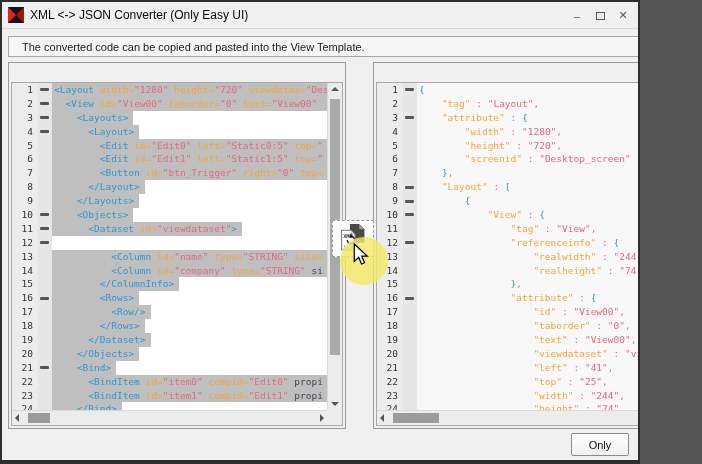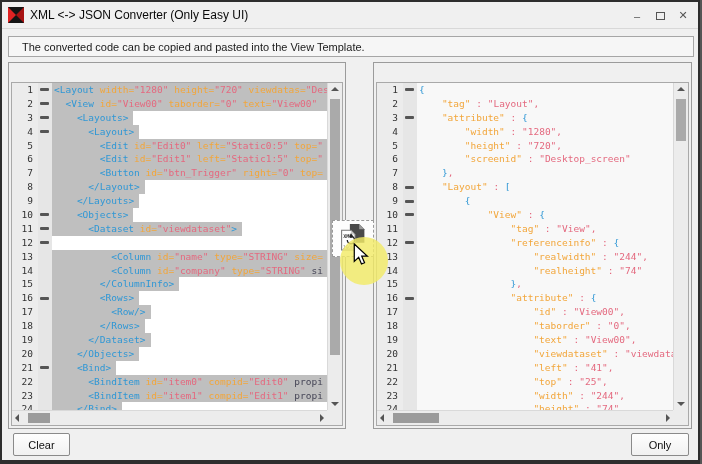--- a/index.html
+++ b/index.html
@@ -1,18 +1,18 @@
 <!DOCTYPE html>
 <html style="--c-tag: #2f97d5; --c-attr: #f2a63b; --c-value: #e4697f; --c-selection: #bfbfbf; --c-highlight: #f2ea67; --c-help: #e0447c;"><head>
 <meta charset="utf-8">
 <style>
   html,body{margin:0;padding:0;background:#555;}
   *{box-sizing:border-box;}
   .window{
-    position:relative;width:700px;height:464px;background:#f0f0f0;
+    position:relative;width:640px;height:464px;background:#f0f0f0;
     border:2px solid #2e2e2e;border-bottom-width:4px;
     font-family:"Liberation Sans",sans-serif;color:#111;overflow:hidden;
   }
   
   .titlebar{position:absolute;top:0;left:0;right:0;height:27px;background:#f0f0f0;border-bottom:1px solid #d8d8d8;}
   .app-icon{position:absolute;left:6px;top:5px;width:16px;height:16px;}
   .title-text{position:absolute;left:28px;top:6px;font-size:12px;color:#0a0a0a;white-space:nowrap;}
   .win-controls{position:absolute;right:8px;top:0;height:27px;display:flex;align-items:center;gap:9px;}
   .win-btn{width:14px;height:16px;display:flex;align-items:center;justify-content:center;color:#555;font-size:11px;cursor:default;}
   .glyph-max{width:9px;height:8px;border:1px solid #555;display:inline-block;}
@@ -417,16 +417,15 @@
       </svg>
     </span>
   </button>
   <div class="click-highlight"></div>
   <div class="mouse-cursor">
     <svg width="16" height="22" viewBox="0 0 12 18">
       <polygon points="0.5,0.8 0.5,15 4.1,11.7 6.4,17.2 8.9,16.1 6.6,10.8 11.2,10.8" fill="#ffffff" stroke="#000000" stroke-width="1"></polygon>
     </svg>
   </div>
 
-  <button class="btn clear">Clear</button>
   <button class="btn close">Only</button>
 
 </div>
 
 </body></html>

